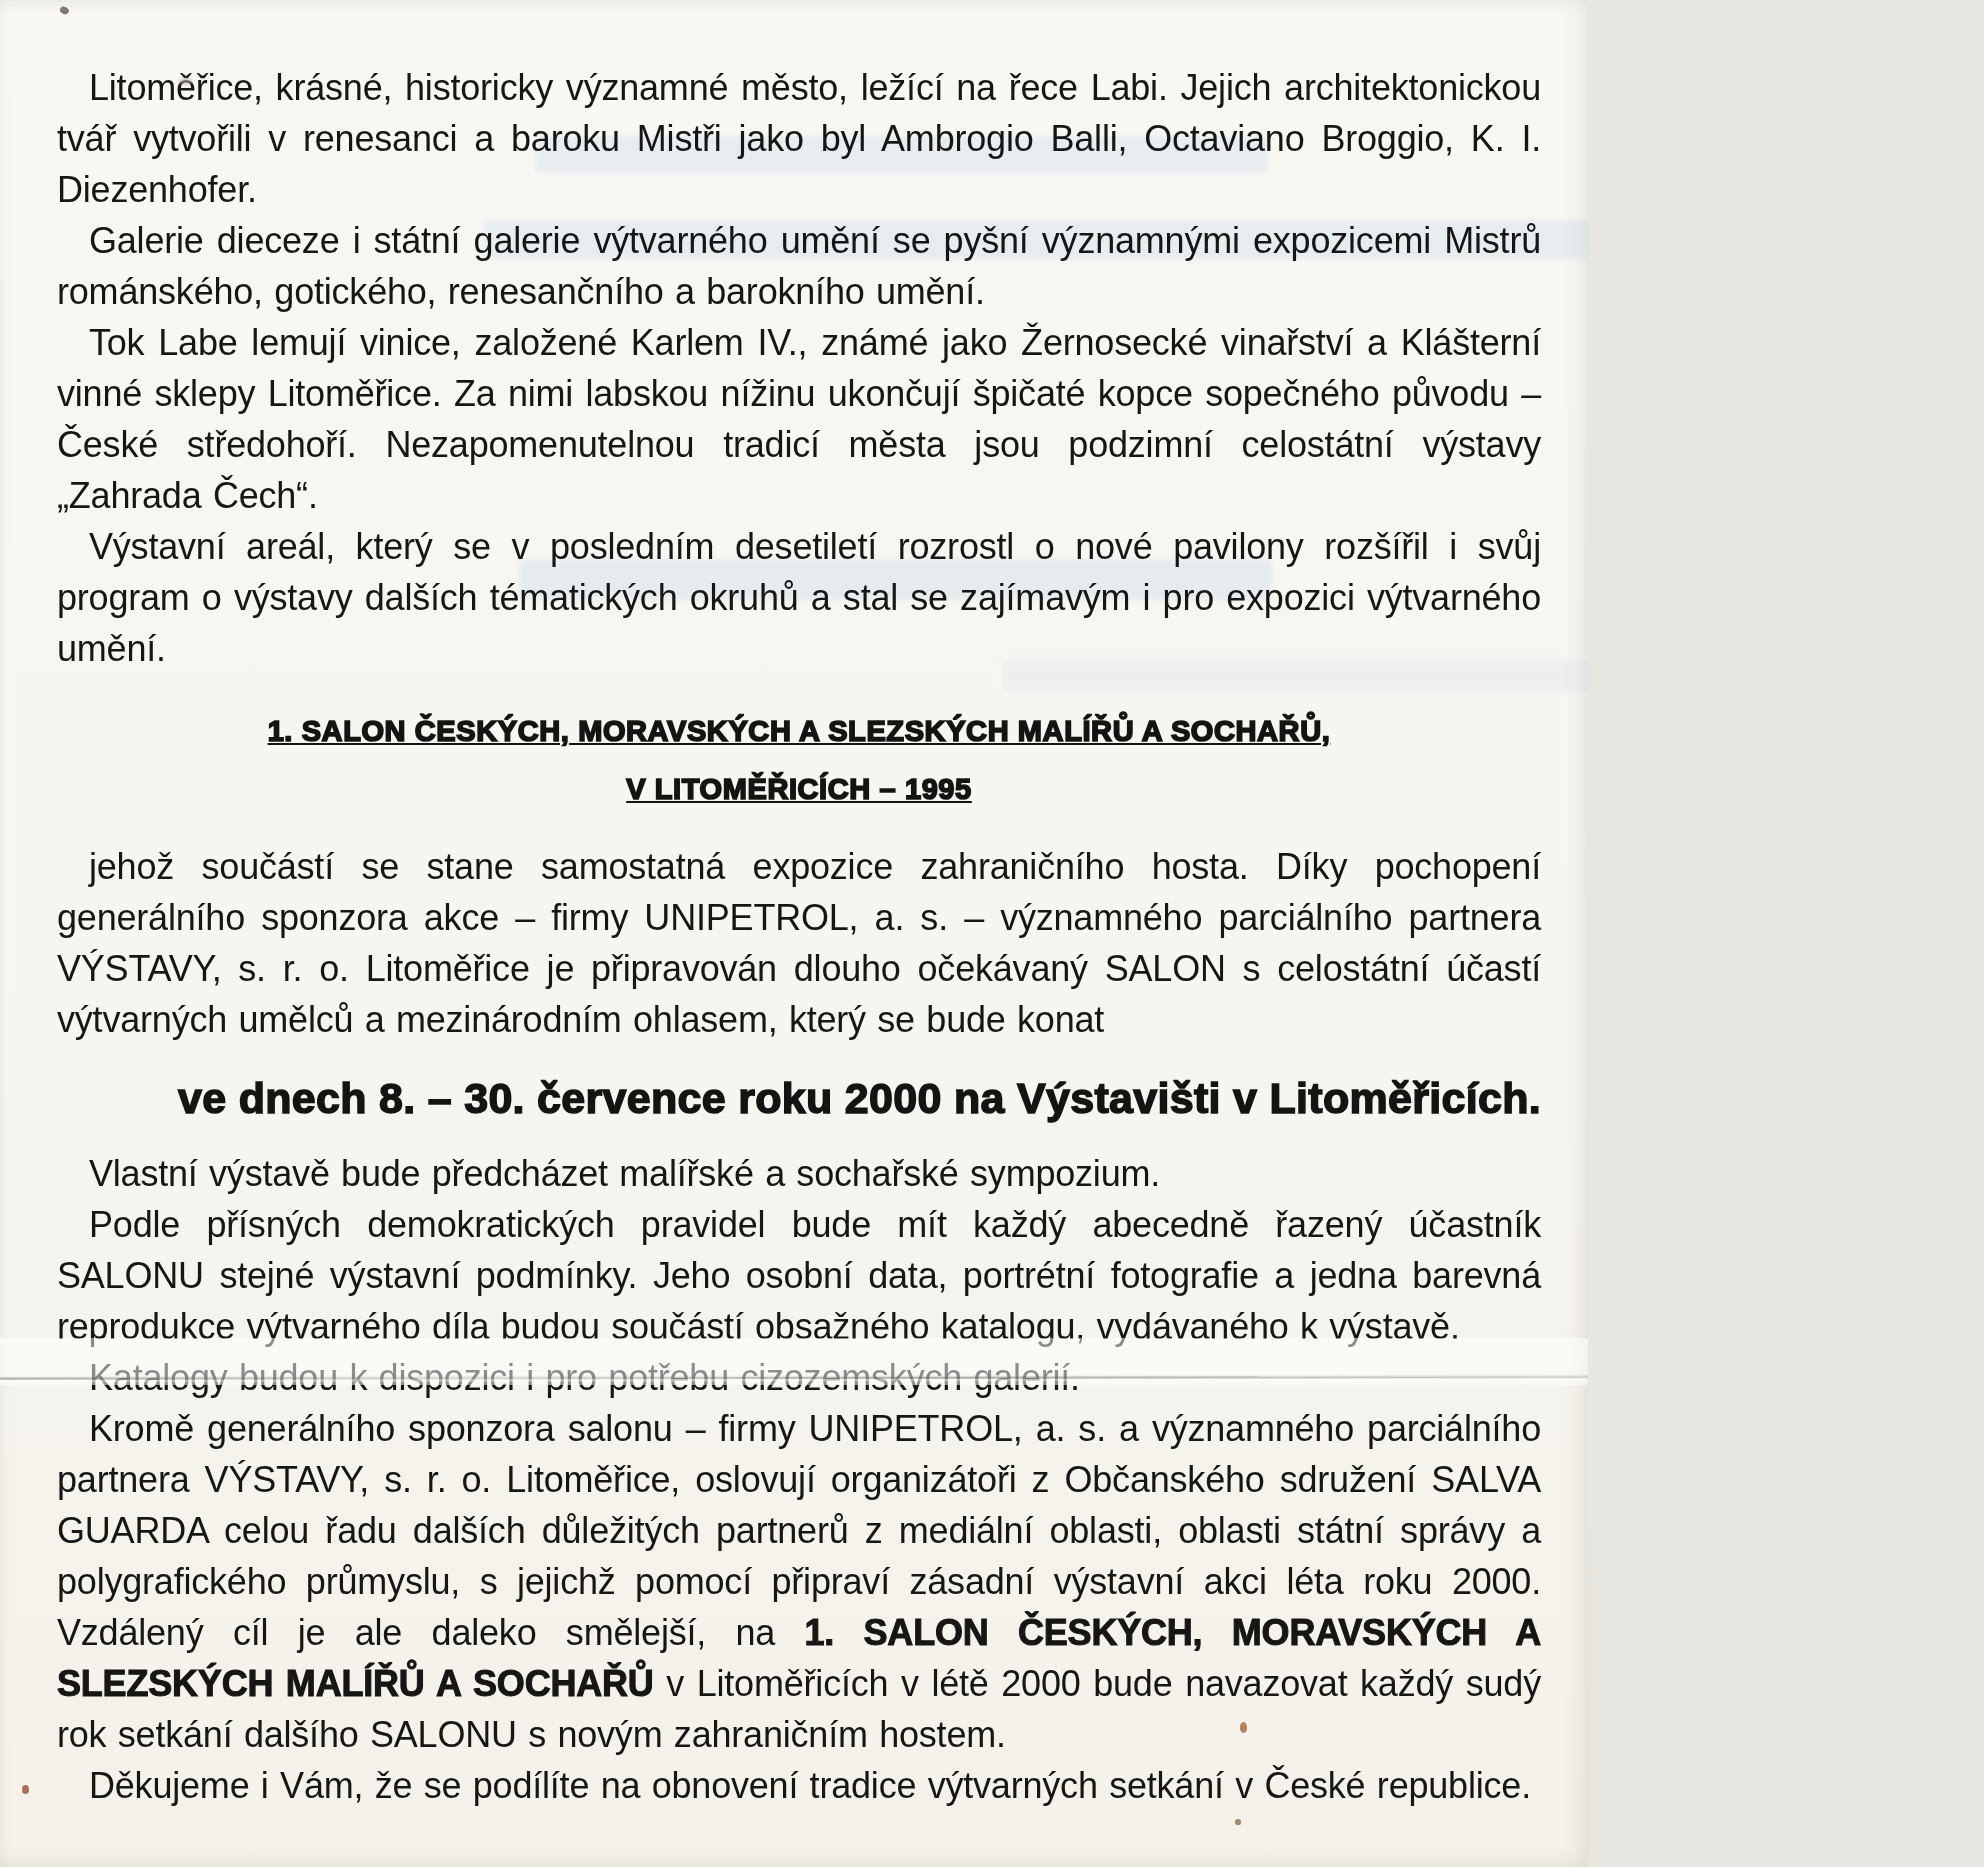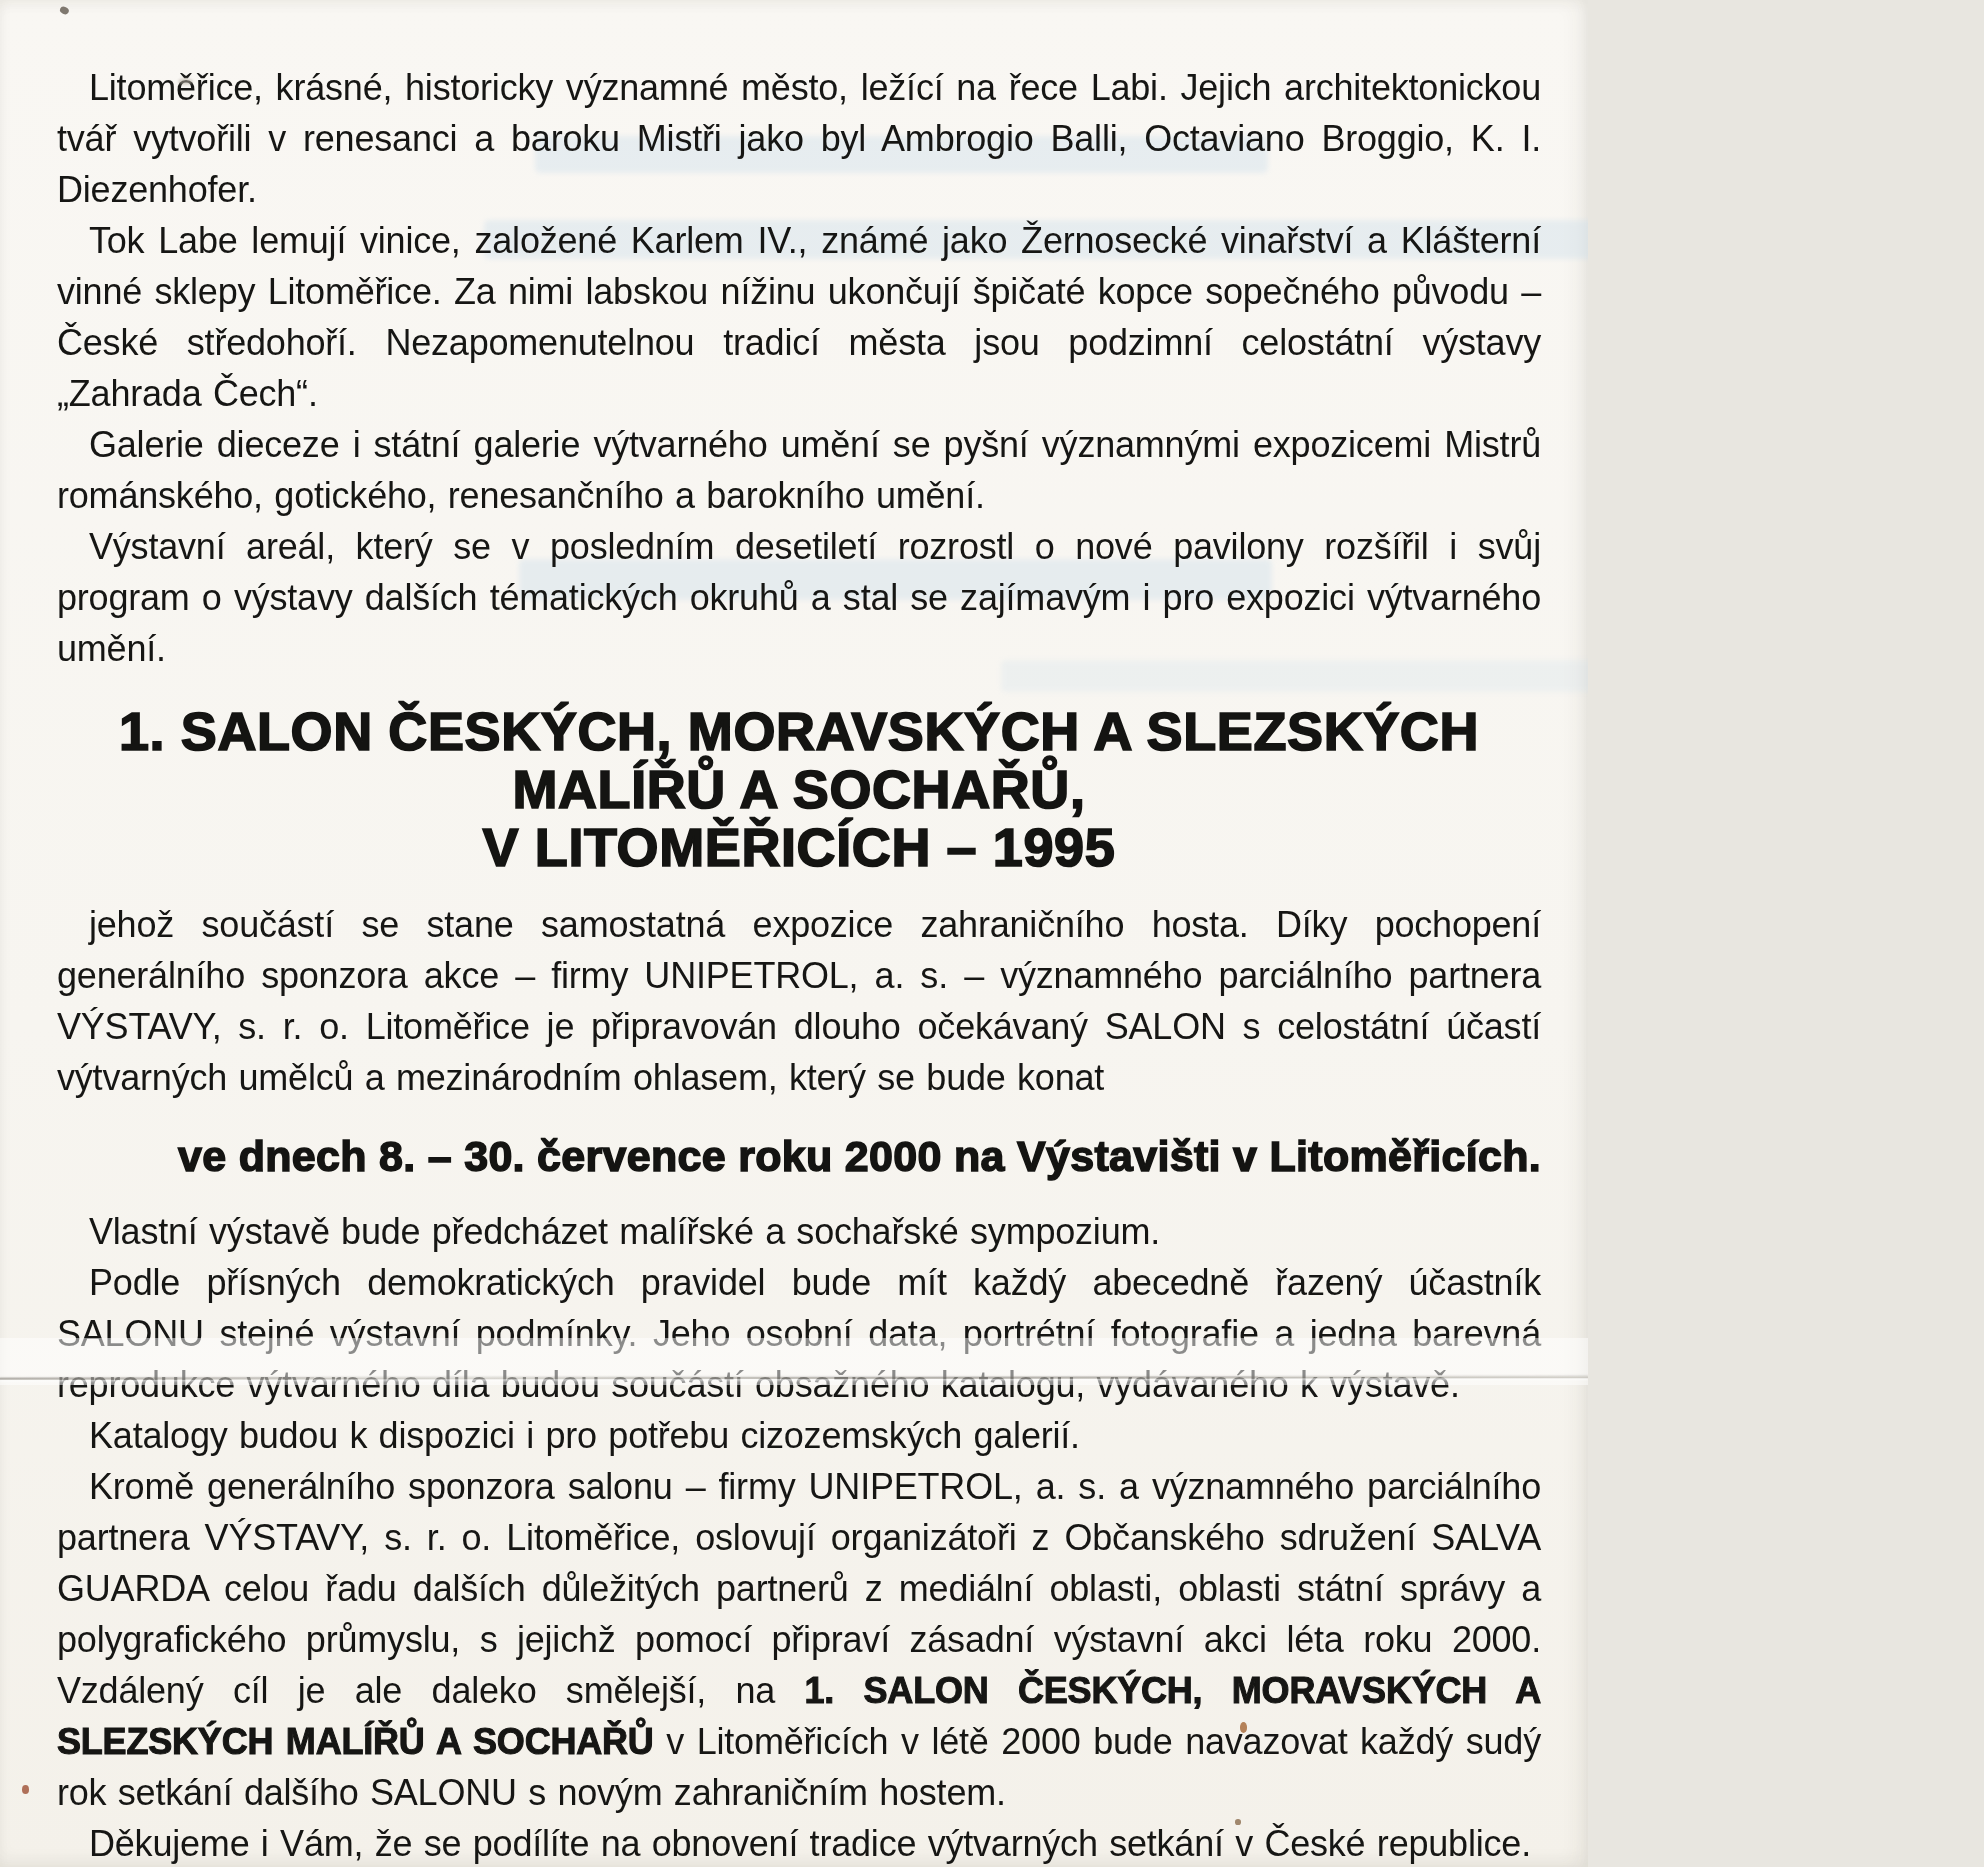--- a/index.html
+++ b/index.html
@@ -25,27 +25,28 @@
     font-size:36px;
     line-height:51px;
     text-align:justify;
     text-indent:32px;
     letter-spacing:-0.2px;
     word-spacing:1.6px;
   }
   p.last-short{text-align-last:left;}
   h1{
     margin:27.5px 0 23px 0;
-    font-size:54px;
+    font-size:29px;
     line-height:58px;
     font-weight:bold;
     text-align:center;
     letter-spacing:0.6px;
     -webkit-text-stroke:1.7px #141412;
     color:#141412;
+    text-decoration:underline;
   }
   h1 .tl{display:block;}
   h2{
     margin:27.5px 0 23px 0;
     font-size:43px;
     line-height:53px;
     font-weight:bold;
     text-align:right;
     letter-spacing:0.3px;
     -webkit-text-stroke:1.5px #141412;
@@ -83,22 +84,22 @@
 <div class="scan">
 
   <div class="ghost g1"></div>
   <div class="ghost g2"></div>
   <div class="ghost g3"></div>
   <div class="ghost g4"></div>
 
   <div class="content">
 
     <p>Litoměřice, krásné, historicky významné město, ležící na řece Labi. Jejich architektonickou tvář vytvořili v renesanci a baroku Mistři jako byl Ambrogio Balli, Octaviano Broggio, K. I. Diezenhofer.</p>
+    <p>Galerie dieceze i státní galerie výtvarného umění se pyšní významnými expozicemi Mistrů románského, gotického, renesančního a barokního umění.</p>
     <p>Tok Labe lemují vinice, založené Karlem IV., známé jako Žernosecké vinařství a Klášterní vinné sklepy Litoměřice. Za nimi labskou nížinu ukončují špičaté kopce sopečného původu – České středohoří. Nezapomenutelnou tradicí města jsou podzimní celostátní výstavy „Zahrada Čech“.</p>
-    <p>Galerie dieceze i státní galerie výtvarného umění se pyšní významnými expozicemi Mistrů románského, gotického, renesančního a barokního umění.</p>
     <p>Výstavní areál, který se v posledním desetiletí rozrostl o nové pavilony rozšířil i svůj program o výstavy dalších tématických okruhů a stal se zajímavým i pro expozici výtvarného umění.</p>
 
     <h1>
       <span class="tl">1. SALON ČESKÝCH, MORAVSKÝCH A SLEZSKÝCH MALÍŘŮ A SOCHAŘŮ,</span>
       <span class="tl">V LITOMĚŘICÍCH – 1995</span>
     </h1>
 
     <p>jehož součástí se stane samostatná expozice zahraničního hosta. Díky pochopení generálního sponzora akce – firmy UNIPETROL, a. s. – významného parciálního partnera VÝSTAVY, s. r. o. Litoměřice je připravován dlouho očekávaný SALON s celostátní účastí výtvarných umělců a mezinárodním ohlasem, který se bude konat</p>
 
     <h2>ve dnech 8. – 30. července roku 2000 na Výstavišti v Litoměřicích.</h2>

